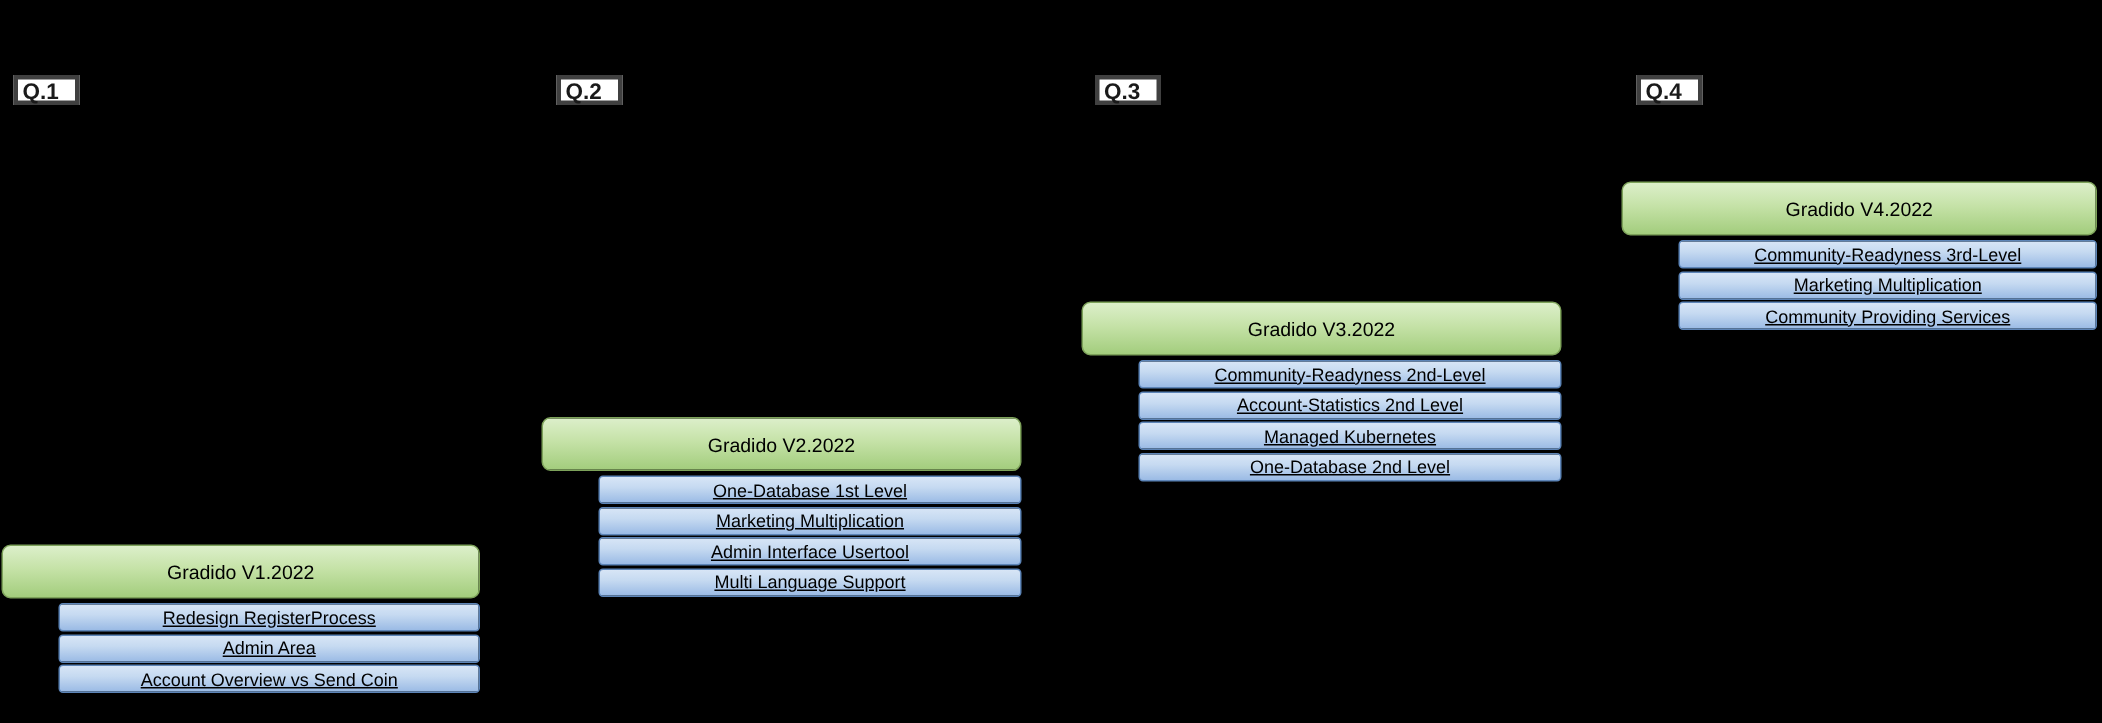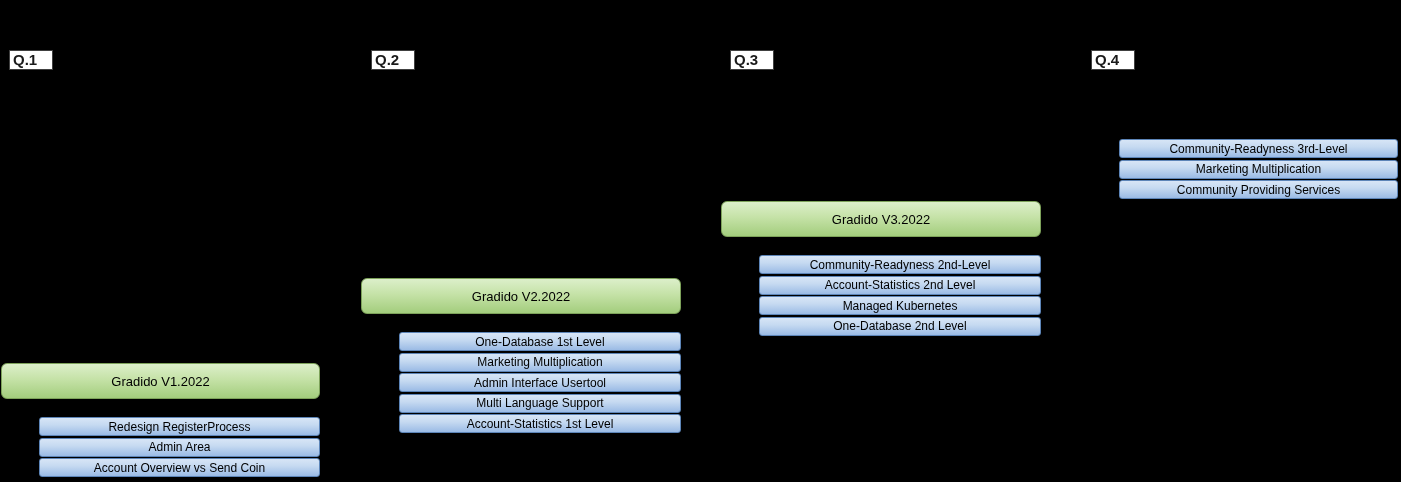--- a/index.html
+++ b/index.html
@@ -34,42 +34,42 @@
     color: #000000;
   }
   
   .quarter {
     position: absolute;
     top: 50px;
     width: 44px;
     height: 20px;
     box-sizing: border-box;
     background: #ffffff;
-    border: 1px solid #404040;
+    border: 3px solid #404040;
     color: #1a1a1a;
     font-size: 15px;
     font-weight: bold;
     line-height: 18px;
     padding-left: 3px;
   }
   
   .group { position: absolute; }
   .milestone {
     height: 36px;
     box-sizing: border-box;
     border: 1px solid #7da25a;
     border-radius: 6px;
     background: linear-gradient(180deg, #dcefca 0%, #c5e2a7 45%, #a3cd7d 100%);
     display: flex;
     align-items: center;
     justify-content: center;
     font-size: 13px;
     color: #000000;
   }
-  .tasks { margin-top: 18px; margin-left: 38px; }
+  .tasks { margin-top: 3px; margin-left: 38px; text-decoration: underline; }
   .task {
     height: 19px;
     margin-bottom: 1.5px;
     box-sizing: border-box;
     border: 1px solid #5d85b8;
     border-radius: 3px;
     background: linear-gradient(180deg, #d7e5f6 0%, #c6daf1 40%, #9bbbe5 100%);
     display: flex;
     align-items: center;
     justify-content: center;
@@ -101,37 +101,39 @@
 
   <div class="group" style="left:361px; top:278px; width:320px">
     <div class="milestone">
       <span>Gradido V2.2022</span>
     </div>
     <div class="tasks">
       <div class="task">One-Database 1st Level</div>
       <div class="task">Marketing Multiplication</div>
       <div class="task">Admin Interface Usertool</div>
       <div class="task">Multi Language Support</div>
-      <div class="task">Account-Statistics 1st Level</div>
     </div>
   </div>
 
   <div class="group" style="left:721px; top:201px; width:320px">
     <div class="milestone">
       <span>Gradido V3.2022</span>
     </div>
     <div class="tasks">
       <div class="task">Community-Readyness 2nd-Level</div>
       <div class="task">Account-Statistics 2nd Level</div>
       <div class="task">Managed Kubernetes</div>
       <div class="task">One-Database 2nd Level</div>
     </div>
   </div>
 
   <div class="group" style="left:1081px; top:121px; width:317px">
+    <div class="milestone">
+      <span>Gradido V4.2022</span>
+    </div>
     <div class="tasks">
       <div class="task">Community-Readyness 3rd-Level</div>
       <div class="task">Marketing Multiplication</div>
       <div class="task">Community Providing Services</div>
     </div>
   </div>
 
 </div>
 
 </body></html>

